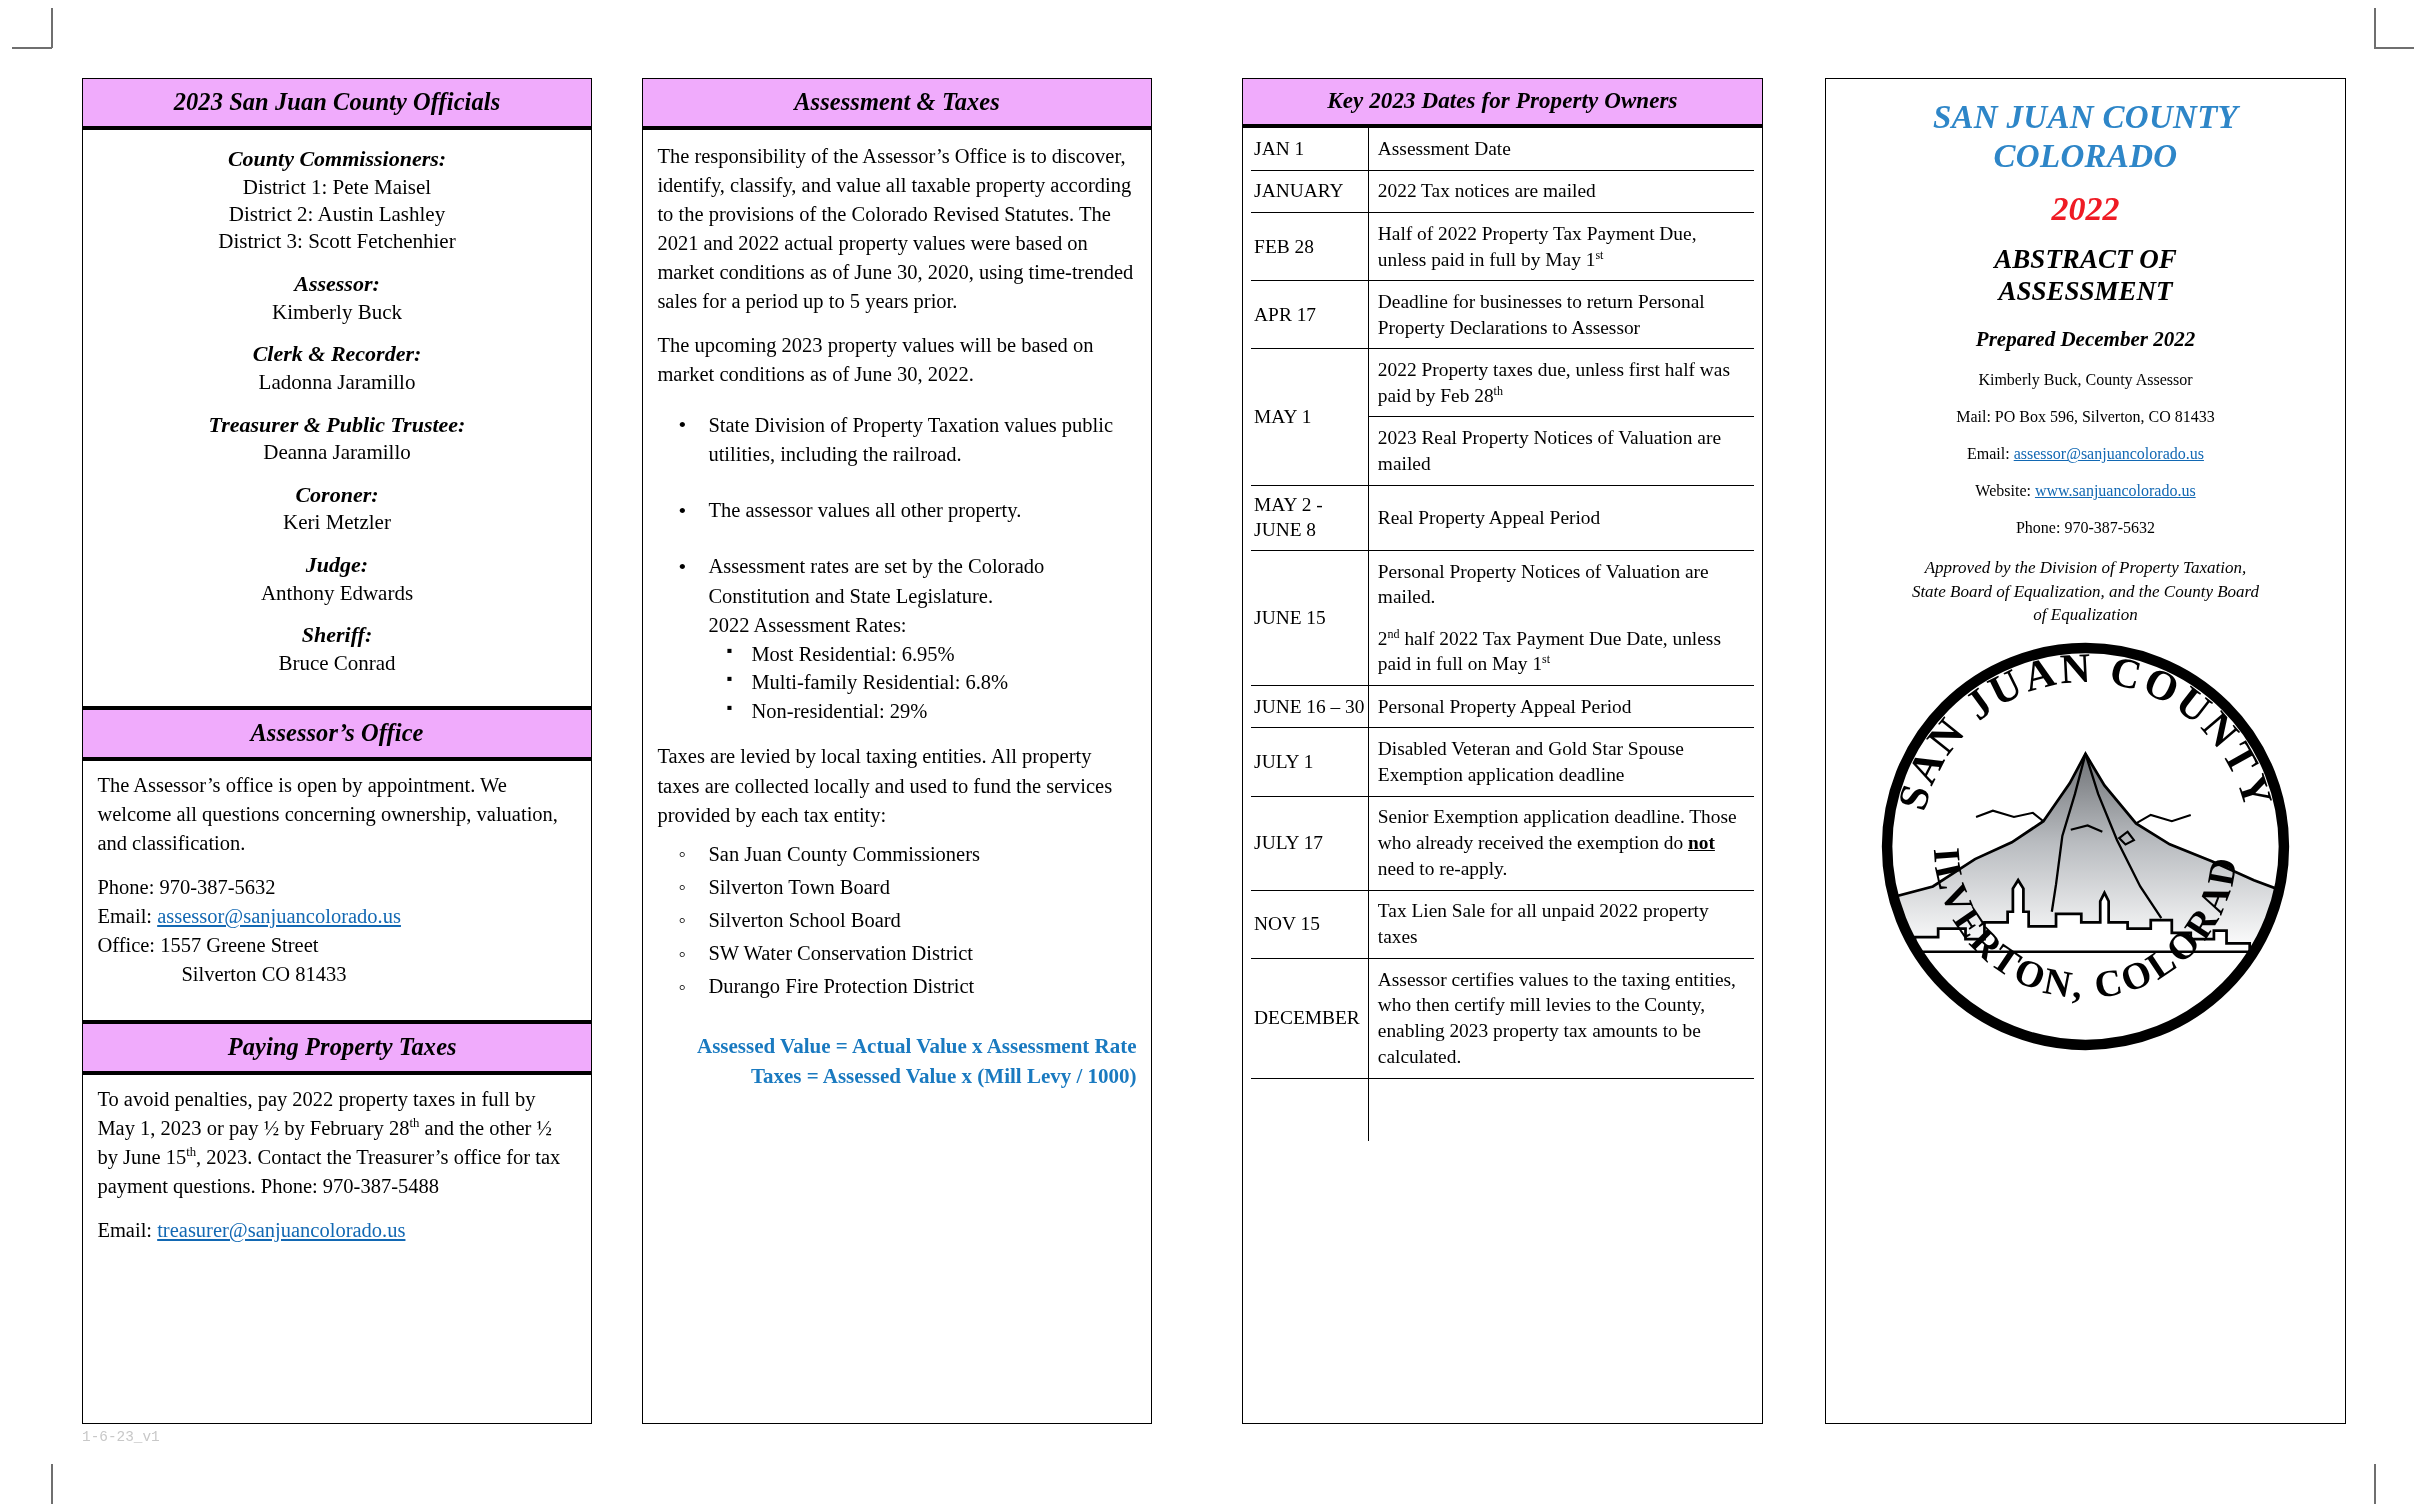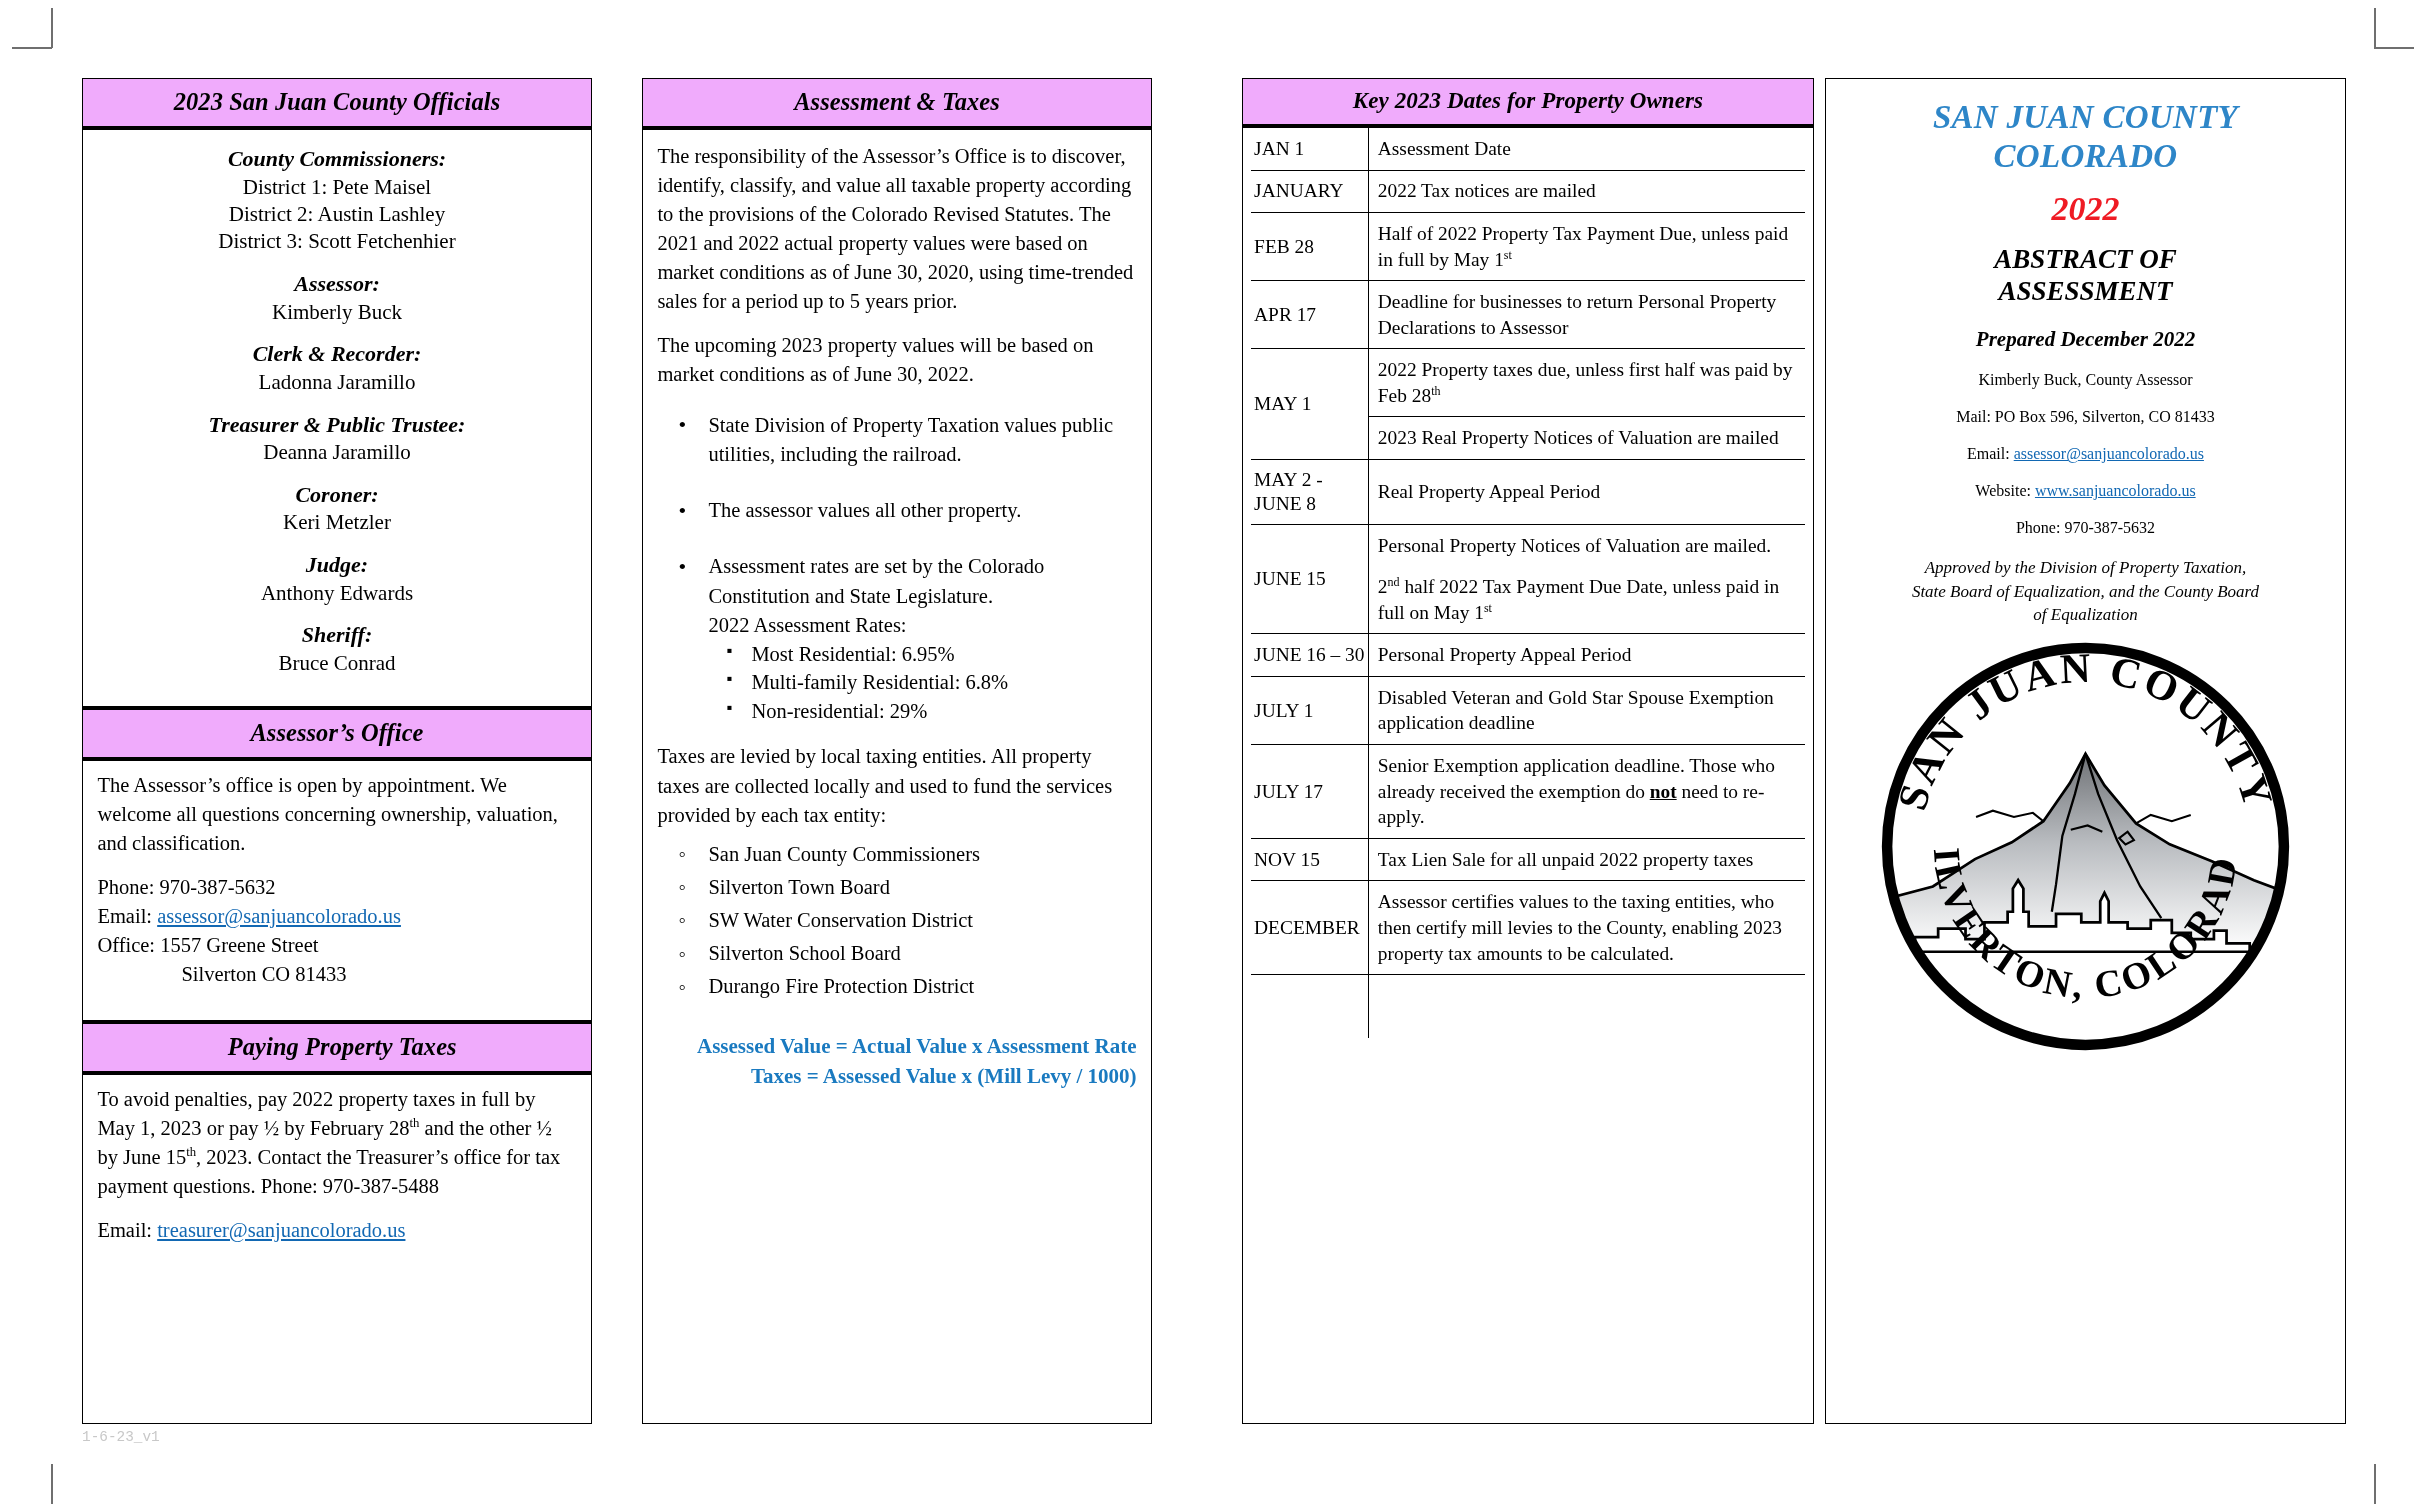--- a/index.html
+++ b/index.html
@@ -285,33 +285,33 @@
           <li>Non-residential: 29%</li>
         </ul>
       </li>
     </ul>
 
     <p class="para" style="margin-top:16.6px;margin-bottom:7.8px;">Taxes are levied by local taxing entities. All property taxes are collected locally and used to fund the services provided by each tax entity:</p>
 
     <ul class="circ">
       <li>San Juan County Commissioners</li>
       <li>Silverton Town Board</li>
+      <li>Silverton School Board</li>
       <li>SW Water Conservation District</li>
-      <li>Silverton School Board</li>
       <li>Durango Fire Protection District</li>
     </ul>
 
     <div class="formula" style="margin-top:27px;">
       <div>Assessed Value = Actual Value x Assessment Rate</div>
       <div>Taxes = Assessed Value x (Mill Levy / 1000)</div>
     </div>
   </div>
 </div>
 
-<div class="panel" style="left:1242px;top:78px;width:572px;height:1346px;">
+<div class="panel" style="left:1242px;top:78px;width:521px;height:1346px;">
 
   <div class="sect-head" style="font-size:23px;">Key 2023 Dates for Property Owners</div>
 
   <div style="padding:0 7.8px;">
   <table class="dates">
     <tbody>
       <tr>
         <td class="when">JAN 1</td>
         <td class="what">Assessment Date</td>
       </tr>

